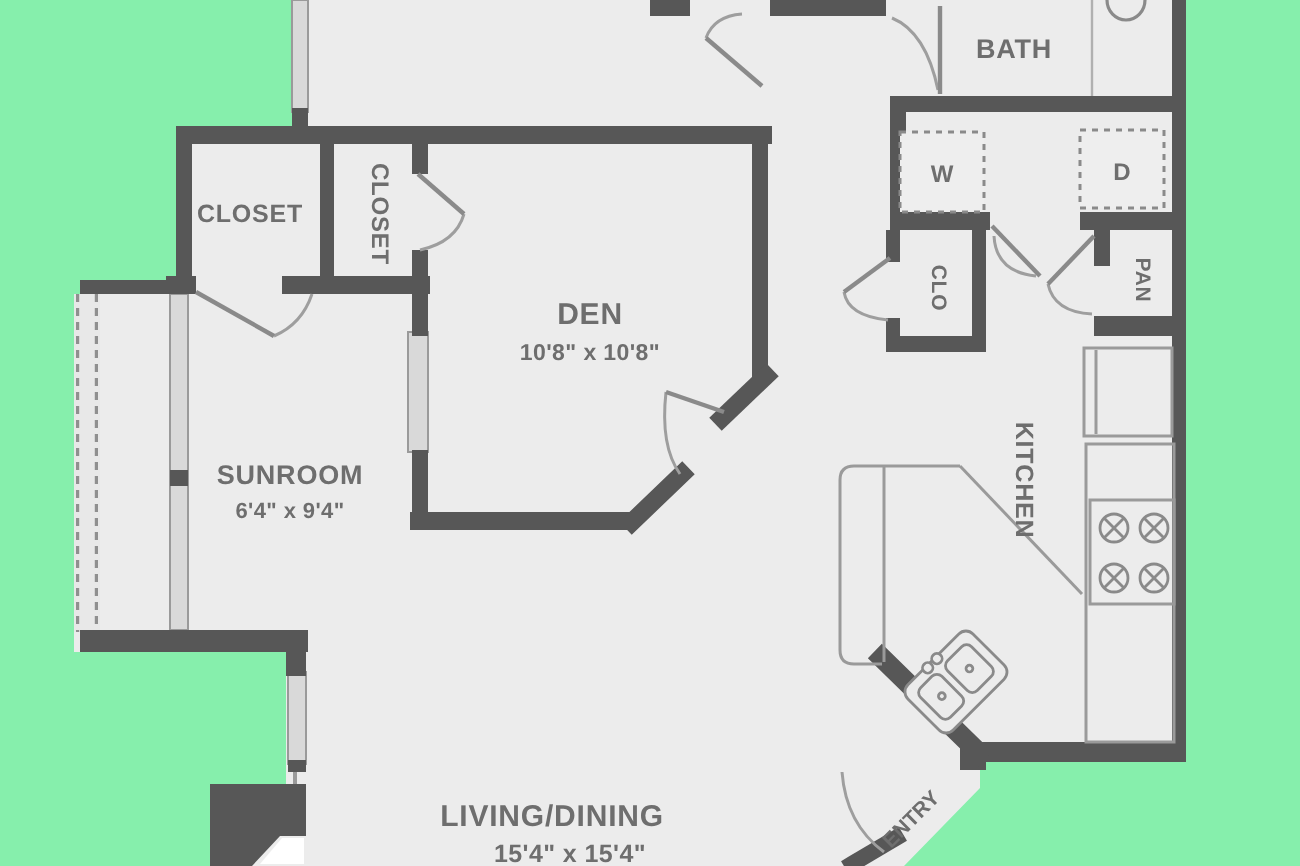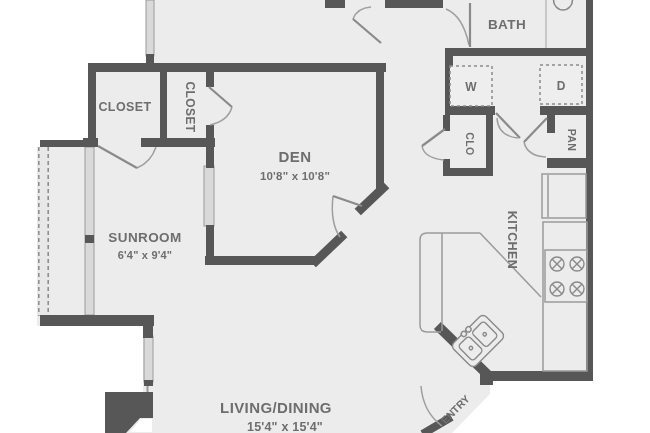--- a/index.html
+++ b/index.html
@@ -1,16 +1,16 @@
 <!DOCTYPE html>
 <html><head>
 <meta charset="utf-8">
 <style>
   html,body{margin:0;padding:0;background:#000;}
-  .stage{position:relative;width:650px;height:433px;background:#ffffff;overflow:hidden;
+  .stage{position:relative;width:650px;height:433px;background:#86efac;overflow:hidden;
          font-family:"Liberation Sans", sans-serif;}
   svg{position:absolute;left:0;top:0;}
   text{fill:#6e6e6e;font-family:"Liberation Sans", sans-serif;font-weight:bold;}
   .room-lbl{letter-spacing:.4px;}
   .dim-lbl{letter-spacing:.2px;}
 </style>
 </head>
 <body>
 
 <div class="stage">

